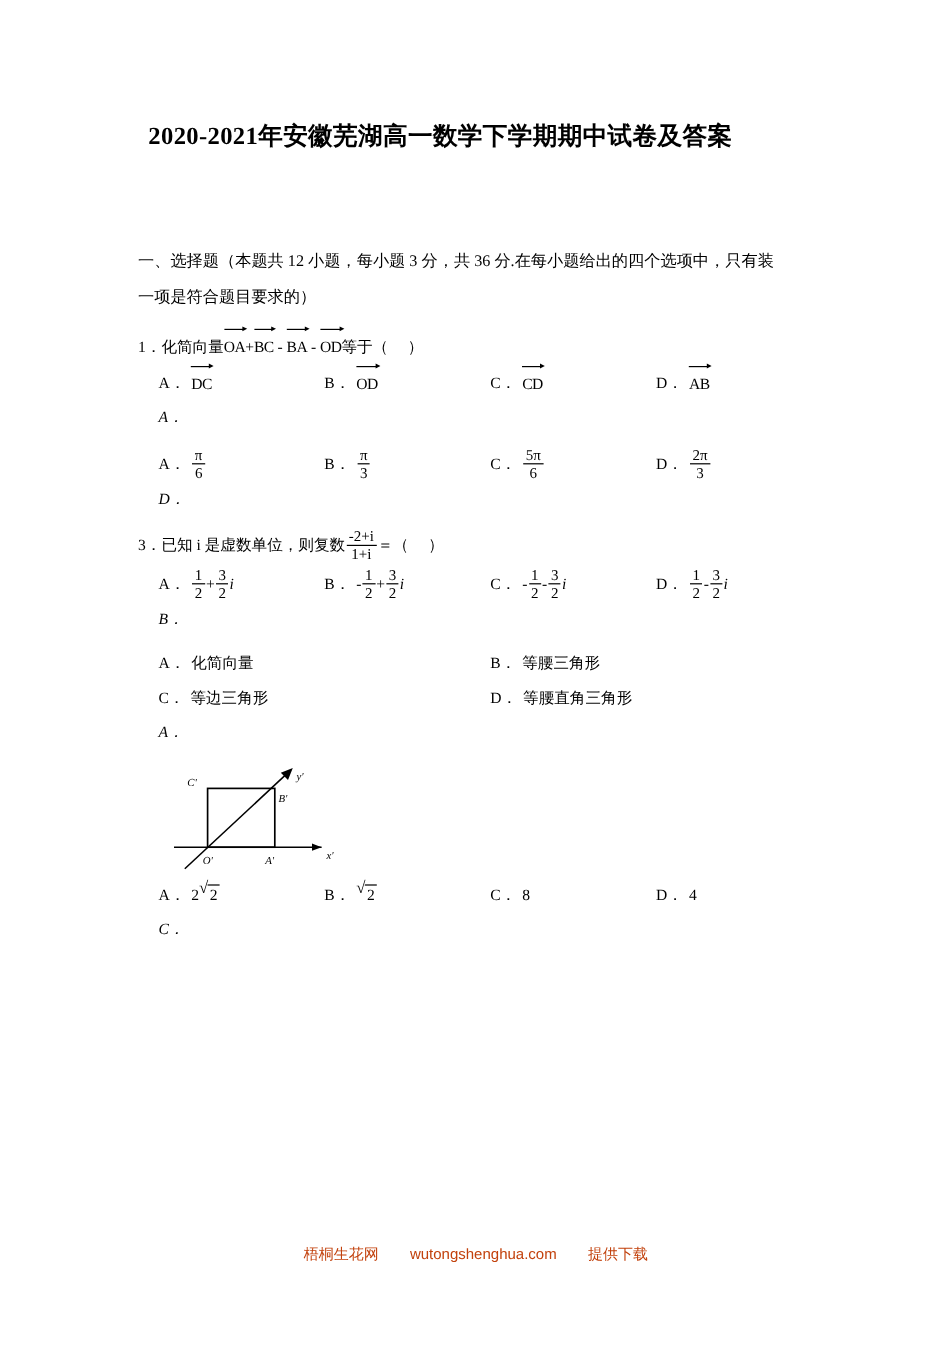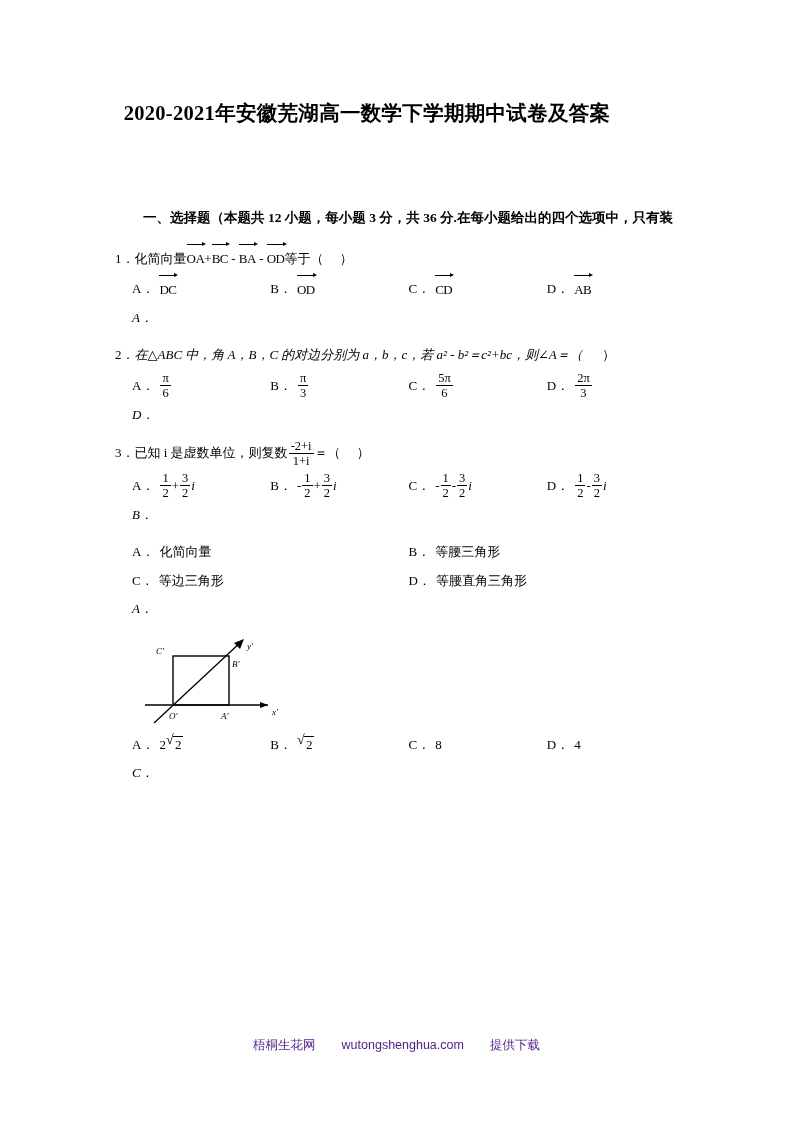--- a/index.html
+++ b/index.html
@@ -25,23 +25,22 @@
   
   .content {
     position:absolute;
     left:115px; top:203px;
     width:570px;
   }
 
   .section-head {
     font-size:13.5px;
     line-height:30px;
-    font-weight:bold;
+    font-weight:normal;
     text-align:justify;
-    margin-left:28px;
   }
 
   .q { margin-top:11px; font-size:13px; line-height:26px; }
   .q-stem { position:relative; padding-left:0; }
   .q-line2 { padding-left:20px; }
   .ital { font-style:italic; }
   .paren-blank { letter-spacing:0; }
 
   
   .opts {
@@ -101,37 +100,38 @@
   .sqrt .rand { border-top:1.1px solid #000; padding:0 2px; display:inline-block; line-height:1.2; }
 
   
   .figure { position:relative; height:96px; margin-top:6px; }
   .figure svg { position:absolute; left:25px; top:0; }
 
   
   .footer {
     position:absolute; left:0; top:1037px; width:793px;
     text-align:center;
-    color:#4c1d95;
+    color:#c2410c;
     font-size:12.5px;
   }
   .footer span { display:inline-block; }
   .footer .site { font-family:"Liberation Sans", sans-serif; margin:0 26px; }
 </style>
 </head>
 <body>
 
 <div class="page">
 
   <div class="doc-title">2020-2021年安徽芜湖高一数学下学期期中试卷及答案</div>
 
   <div class="content">
 
     <div class="section-head">
       <div>一、选择题（本题共 12 小题，每小题 3 分，共 36 分.在每小题给出的四个选项中，只有装</div>
+      <div>一项是符合题目要求的）</div>
     </div>
 
     <div class="q">
       <div class="q-stem">
         <span>1．</span><span>化简向量</span><span class="vec"><span class="arrow"></span><span class="txt">OA</span></span><span>+</span><span class="vec"><span class="arrow"></span><span class="txt">BC</span></span>&nbsp;<span>-</span>&nbsp;<span class="vec"><span class="arrow"></span><span class="txt">BA</span></span>&nbsp;<span>-</span>&nbsp;<span class="vec"><span class="arrow"></span><span class="txt">OD</span></span><span>等于（</span><span class="paren-blank">&nbsp;&nbsp;&nbsp;&nbsp;&nbsp;</span><span>）</span>
       </div>
       <div class="opts cols4">
         <div class="opt">
             <span class="lbl">A．</span>
             <span class="vec"><span class="arrow"></span><span class="txt">DC</span></span>
@@ -146,23 +146,20 @@
           </div>
         <div class="opt">
             <span class="lbl">D．</span>
             <span class="vec"><span class="arrow"></span><span class="txt">AB</span></span>
           </div>
       </div>
       <div class="answer">A．</div>
     </div>
 
     <div class="q">
-      <div class="q-stem ital">
-        <span style="font-style:normal">2．</span><span>在△ABC 中，角 A，B，C 的对边分别为 a，b，c，若 a² - b²＝c²+bc，则∠A＝（</span><span class="paren-blank">&nbsp;&nbsp;&nbsp;&nbsp;&nbsp;&nbsp;</span><span style="font-style:normal">）</span>
-      </div>
       <div class="opts cols4">
         <div class="opt">
             <span class="lbl">A．</span>
             <span class="frac">
               <span class="nu">π</span>
               <span class="de">6</span>
             </span>
           </div>
         <div class="opt">
             <span class="lbl">B．</span>

